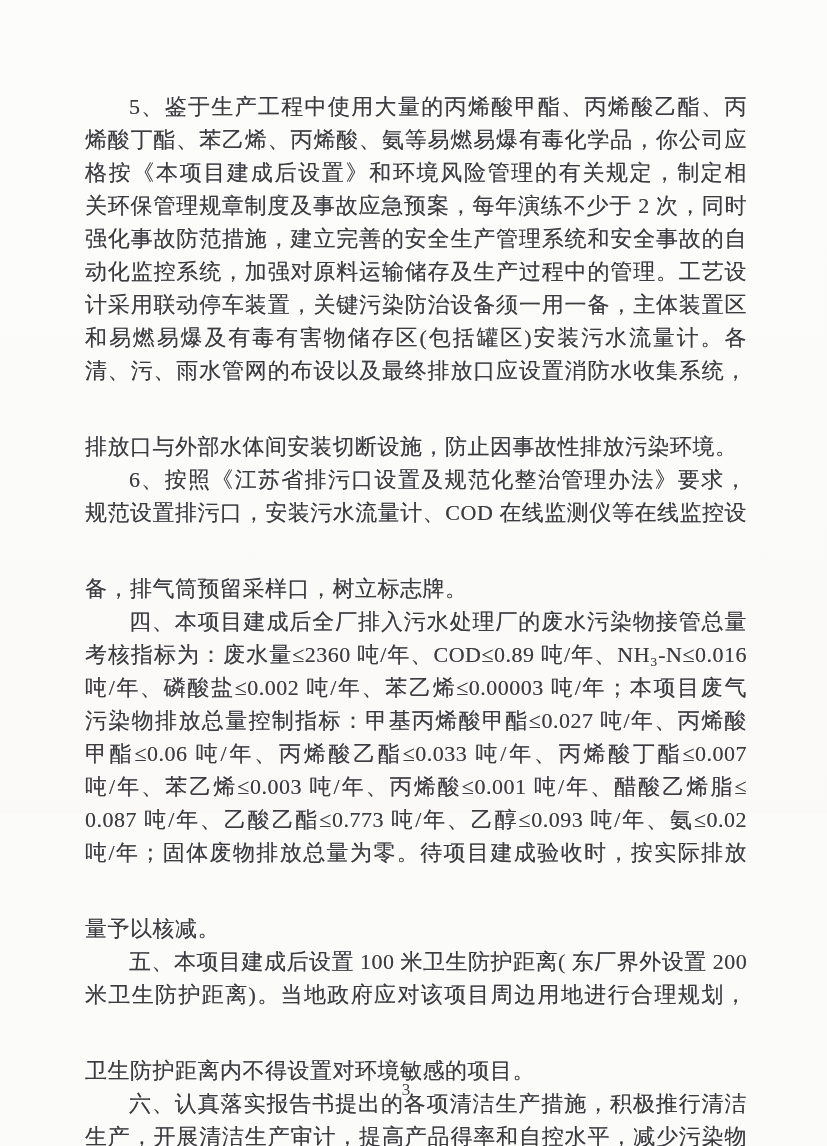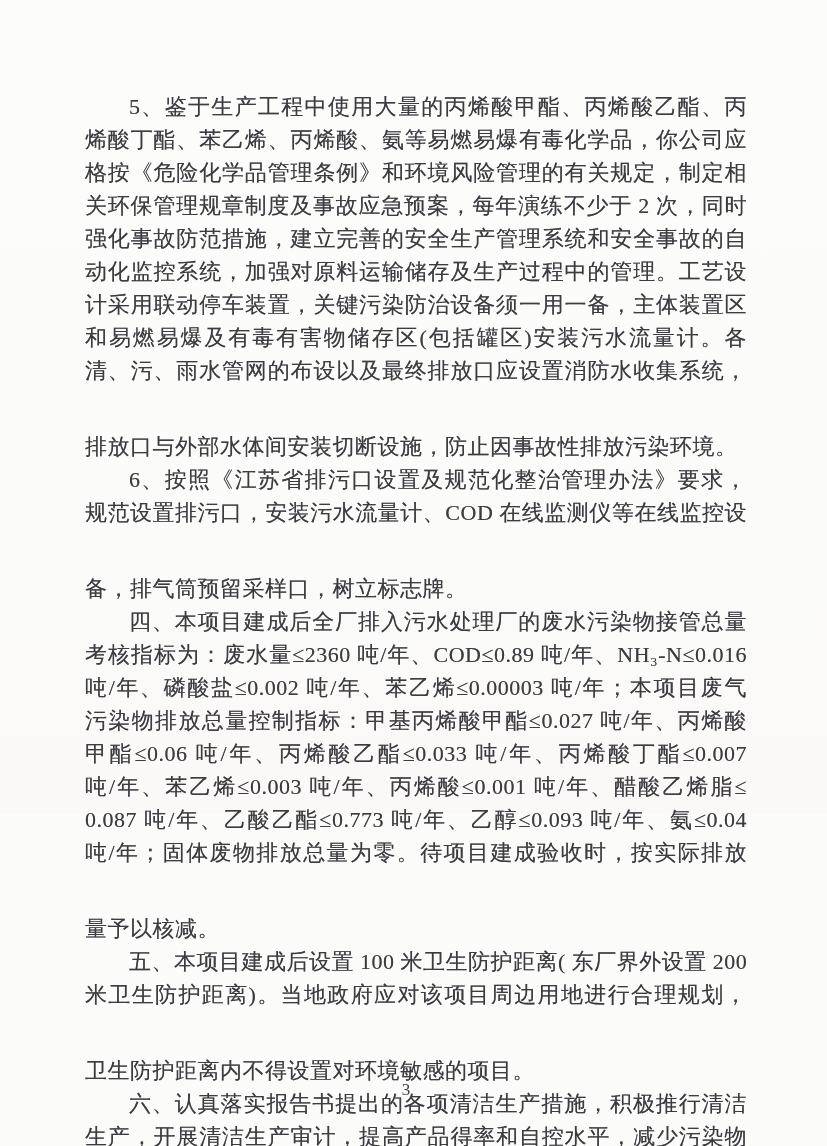--- a/index.html
+++ b/index.html
@@ -58,21 +58,21 @@
 </style>
 </head>
 <body>
 
 <div class="scan-page">
   <div class="text-block">
 
     <div>
       <div class="ln ind">5、鉴于生产工程中使用大量的丙烯酸甲酯、丙烯酸乙酯、丙</div>
       <div class="ln">烯酸丁酯、苯乙烯、丙烯酸、氨等易燃易爆有毒化学品，你公司应</div>
-      <div class="ln">格按《危险化学品管理条例》和环境风险管理的有关规定，制定相</div>
+      <div class="ln">格按《本项目建成后设置》和环境风险管理的有关规定，制定相</div>
       <div class="ln">关环保管理规章制度及事故应急预案，每年演练不少于 2 次，同时</div>
       <div class="ln">强化事故防范措施，建立完善的安全生产管理系统和安全事故的自</div>
       <div class="ln">动化监控系统，加强对原料运输储存及生产过程中的管理。工艺设</div>
       <div class="ln">计采用联动停车装置，关键污染防治设备须一用一备，主体装置区</div>
       <div class="ln">和易燃易爆及有毒有害物储存区(包括罐区)安装污水流量计。各</div>
       <div class="ln">清、污、雨水管网的布设以及最终排放口应设置消防水收集系统，</div>
       <div class="ln end">排放口与外部水体间安装切断设施，防止因事故性排放污染环境。</div>
     </div>
 
     <div>
@@ -81,21 +81,21 @@
       <div class="ln end">备，排气筒预留采样口，树立标志牌。</div>
     </div>
 
     <div>
       <div class="ln ind">四、本项目建成后全厂排入污水处理厂的废水污染物接管总量</div>
       <div class="ln">考核指标为：废水量≤2360 吨/年、COD≤0.89 吨/年、NH₃-N≤0.016</div>
       <div class="ln">吨/年、磷酸盐≤0.002 吨/年、苯乙烯≤0.00003 吨/年；本项目废气</div>
       <div class="ln">污染物排放总量控制指标：甲基丙烯酸甲酯≤0.027 吨/年、丙烯酸</div>
       <div class="ln">甲酯≤0.06 吨/年、丙烯酸乙酯≤0.033 吨/年、丙烯酸丁酯≤0.007</div>
       <div class="ln">吨/年、苯乙烯≤0.003 吨/年、丙烯酸≤0.001 吨/年、醋酸乙烯脂≤</div>
-      <div class="ln">0.087 吨/年、乙酸乙酯≤0.773 吨/年、乙醇≤0.093 吨/年、氨≤0.04</div>
+      <div class="ln">0.087 吨/年、乙酸乙酯≤0.773 吨/年、乙醇≤0.093 吨/年、氨≤0.02</div>
       <div class="ln">吨/年；固体废物排放总量为零。待项目建成验收时，按实际排放</div>
       <div class="ln end">量予以核减。</div>
     </div>
 
     <div>
       <div class="ln ind">五、本项目建成后设置 100 米卫生防护距离( 东厂界外设置 200</div>
       <div class="ln">米卫生防护距离)。当地政府应对该项目周边用地进行合理规划，</div>
       <div class="ln end">卫生防护距离内不得设置对环境敏感的项目。</div>
     </div>
 

